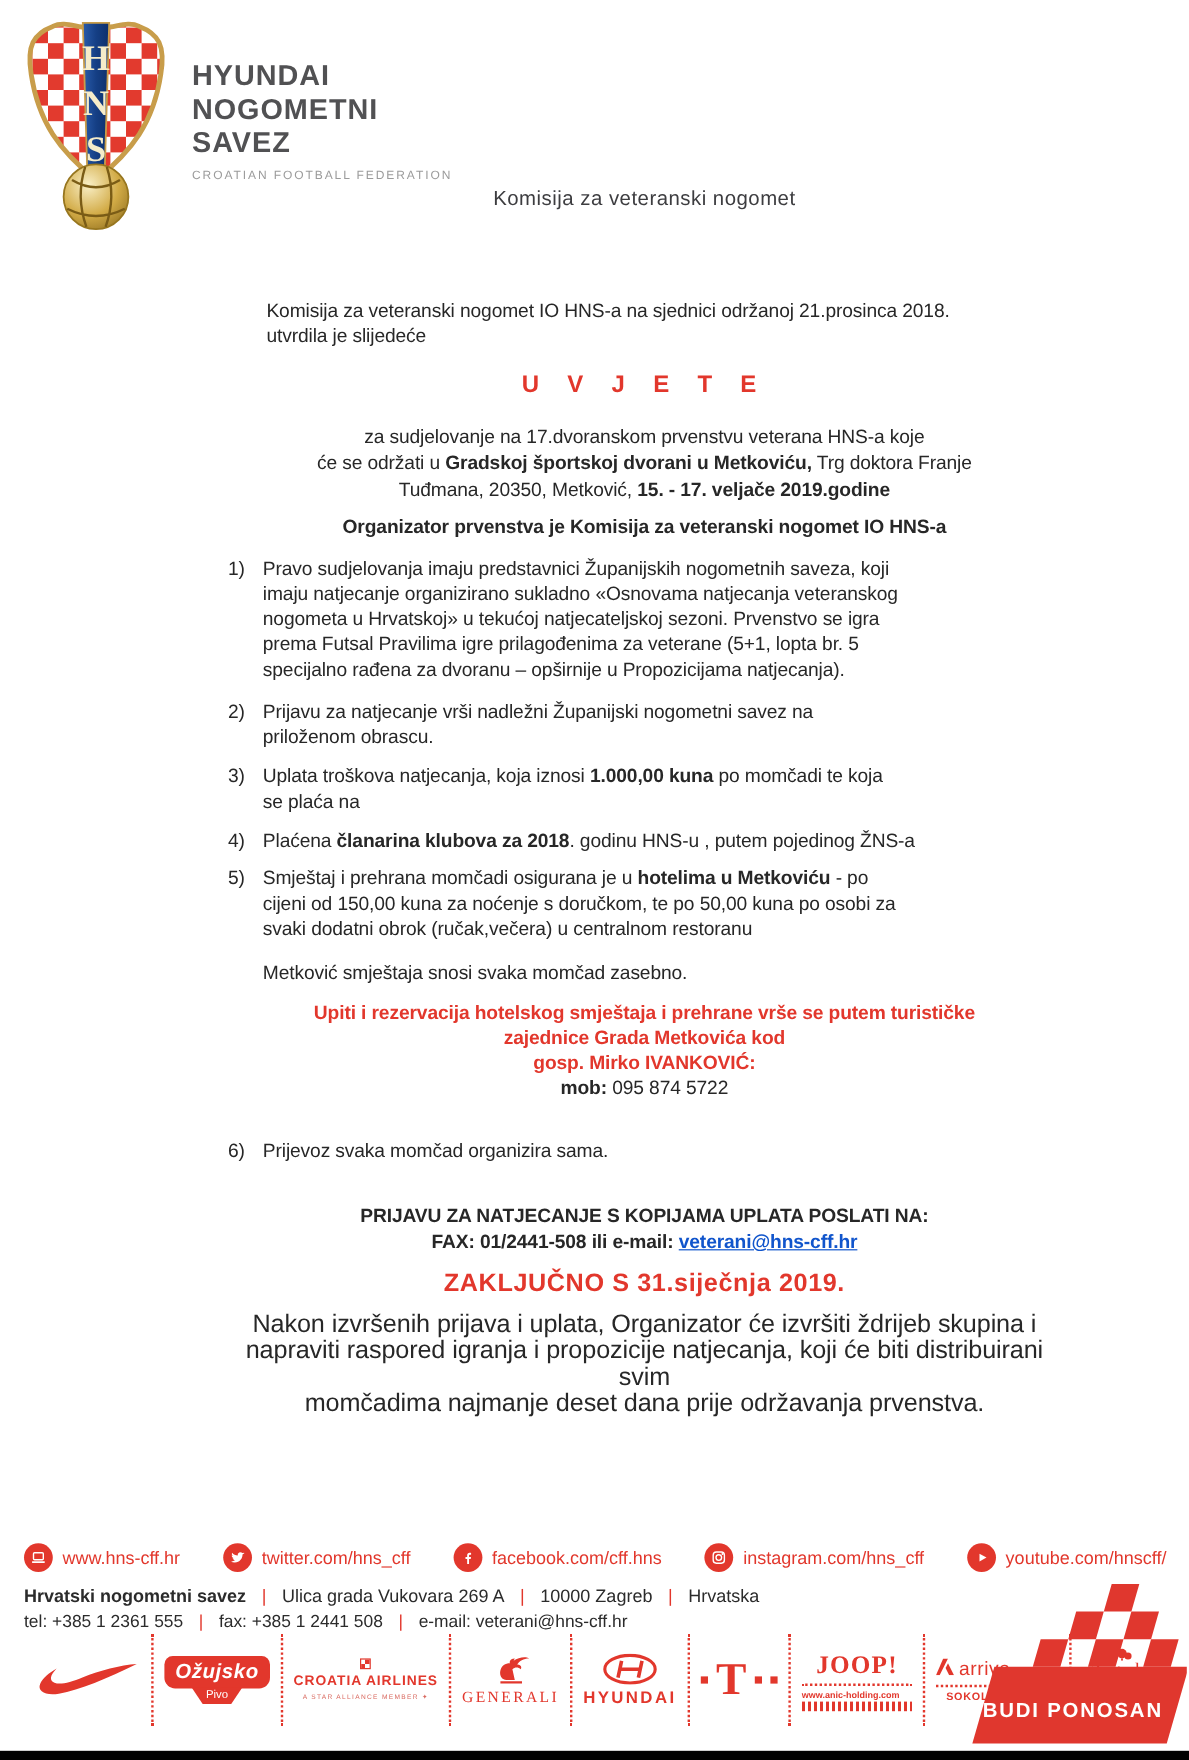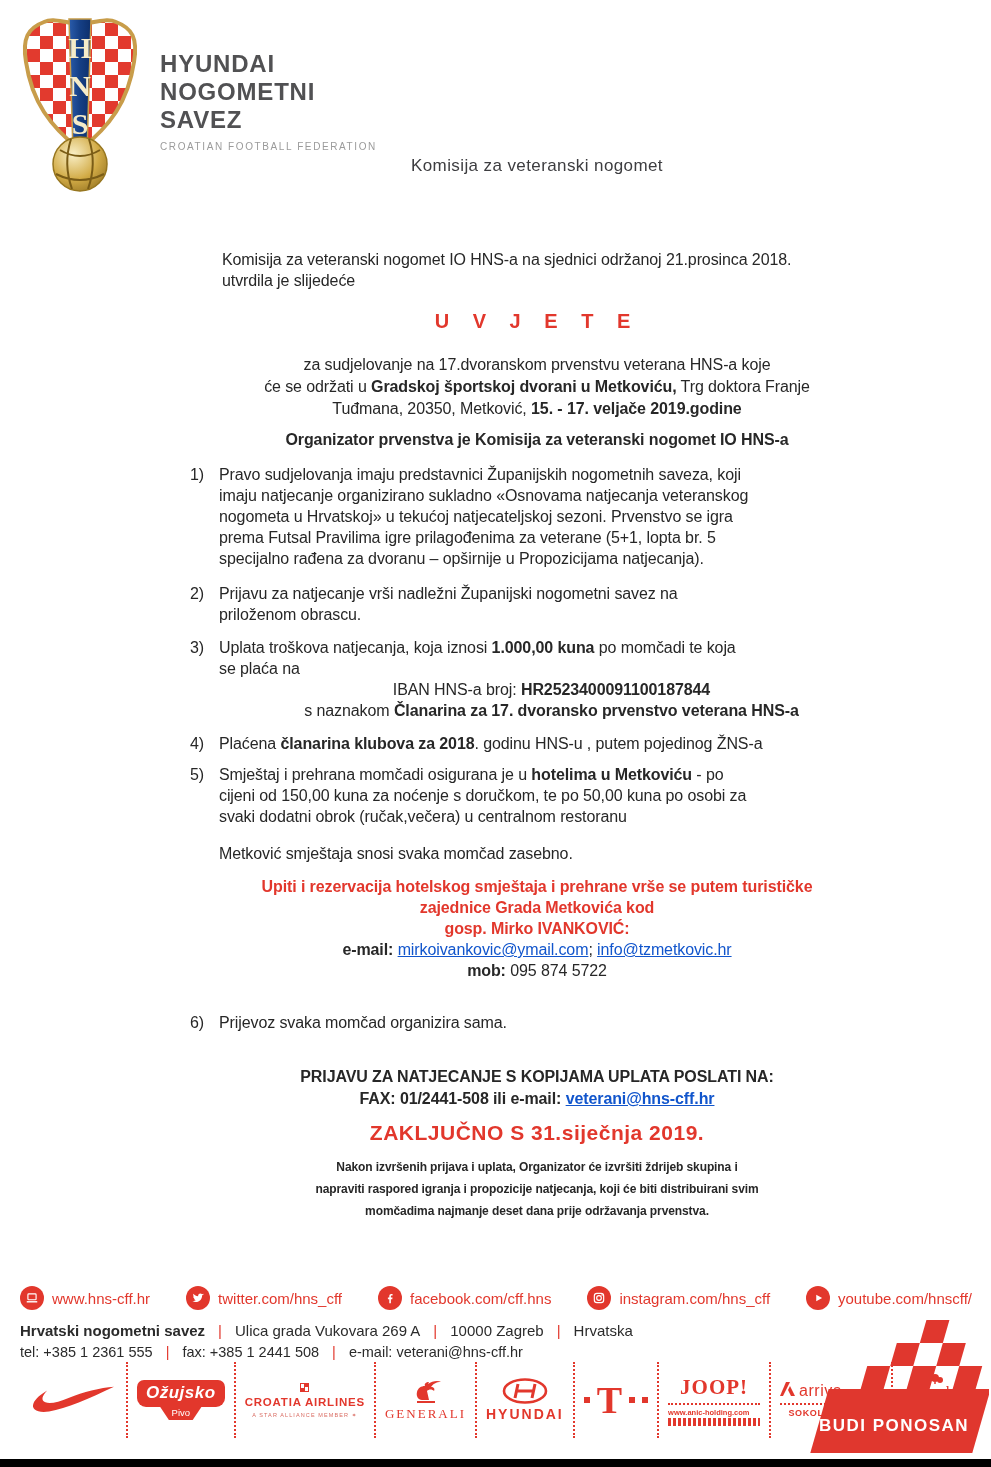--- a/index.html
+++ b/index.html
@@ -37,21 +37,21 @@
   .item-4{margin-top:12px;}
   .item-5{margin-top:10px;}
   .item-6{margin-top:31px;}
   .iban-block{text-align:center;margin-top:0;}
   .note{margin-top:16px;}
   .red-block{margin-top:12px;color:var(--red);font-weight:bold;line-height:21px;}
   .email-line{line-height:21px;}
   .submit1{margin-top:33px;line-height:22px;}
   .fax-line{line-height:22px;font-weight:bold;}
   .deadline{margin-top:10px;color:var(--red);font-weight:bold;font-size:21px;line-height:25px;letter-spacing:.5px;}
-  .closing{margin-top:11px;font-weight:bold;font-size:12px;line-height:22px;}
+  .closing{margin-top:11px;font-weight:normal;font-size:21px;line-height:22px;}
   
   .social{position:absolute;left:20px;top:1286px;width:952px;display:flex;justify-content:space-between;align-items:center;}
   .soc{display:flex;align-items:center;gap:8px;cursor:pointer;}
   .circ{width:24px;height:24px;border-radius:50%;background:var(--red);display:flex;align-items:center;justify-content:center;flex:none;}
   .circ svg{width:14px;height:14px;display:block;}
   .soc-label{color:var(--red);font-size:15px;}
   .addr{position:absolute;left:20px;top:1322px;font-size:15px;color:#2b2b2b;}
   .contact{position:absolute;left:20px;top:1344px;font-size:14.5px;color:#2b2b2b;}
   .sep{color:var(--red);margin:0 13px;}
   .sponsors{position:absolute;left:16px;top:1362px;width:792px;height:76px;display:flex;align-items:stretch;color:var(--red);}
@@ -153,24 +153,20 @@
       <span class="num">2)</span>
       <div class="body preline">Prijavu za natjecanje vrši nadležni Županijski nogometni savez na
 priloženom obrascu.</div>
     </div>
 
     <div class="item item-3">
       <span class="num">3)</span>
       <div class="body">
         <div class="preline"><span>Uplata troškova natjecanja, koja iznosi </span><span class="b">1.000,00 kuna</span><span> po momčadi te koja
 se plaća na</span></div>
-        <div class="iban-block">
-          <div><span>IBAN HNS-a broj: </span><span class="b">HR2523400091100187844</span></div>
-          <div><span>s naznakom </span><span class="b">Članarina za 17. dvoransko prvenstvo veterana HNS-a</span></div>
-        </div>
       </div>
     </div>
 
     <div class="item item-4">
       <span class="num">4)</span>
       <div class="body"><span>Plaćena </span><span class="b">članarina klubova za 2018</span><span>. godinu HNS-u , putem pojedinog ŽNS-a</span></div>
     </div>
 
     <div class="item item-5">
       <span class="num">5)</span>
@@ -179,21 +175,20 @@
 cijeni od 150,00 kuna za noćenje s doručkom, te po 50,00 kuna po osobi za
 svaki dodatni obrok (ručak,večera) u centralnom restoranu</span></div>
         <div class="note">Metković smještaja snosi svaka momčad zasebno.</div>
       </div>
     </div>
 
     <p class="red-block center preline">Upiti i rezervacija hotelskog smještaja i prehrane vrše se putem turističke
 zajednice Grada Metkovića kod
 gosp. Mirko IVANKOVIĆ:</p>
 
-    <p class="center email-line"><span class="b">e-mail: </span><a class="link">mirkoivankovic@ymail.com</a><span>; </span><a class="link">info@tzmetkovic.hr</a></p>
 
     <p class="center"><span class="b">mob: </span><span>095 874 5722</span></p>
 
     <div class="item item-6">
       <span class="num">6)</span>
       <div class="body">Prijevoz svaka momčad organizira sama.</div>
     </div>
 
     <p class="center b submit1">PRIJAVU ZA NATJECANJE S KOPIJAMA UPLATA POSLATI NA:</p>
     <p class="center fax-line"><span>FAX: 01/2441-508 ili e-mail: </span><a class="link">veterani@hns-cff.hr</a></p>

